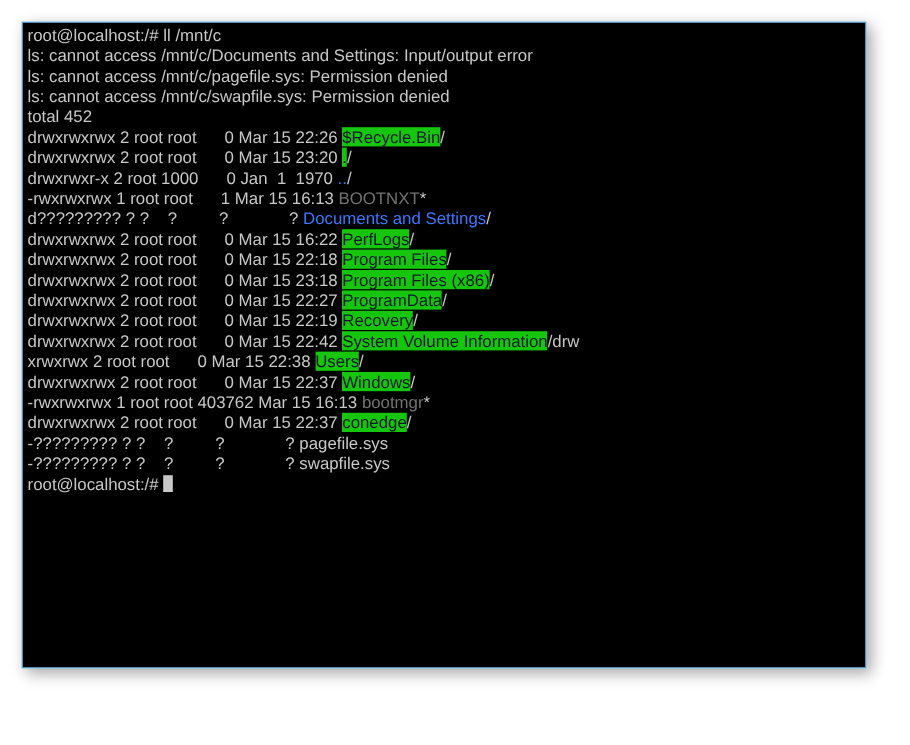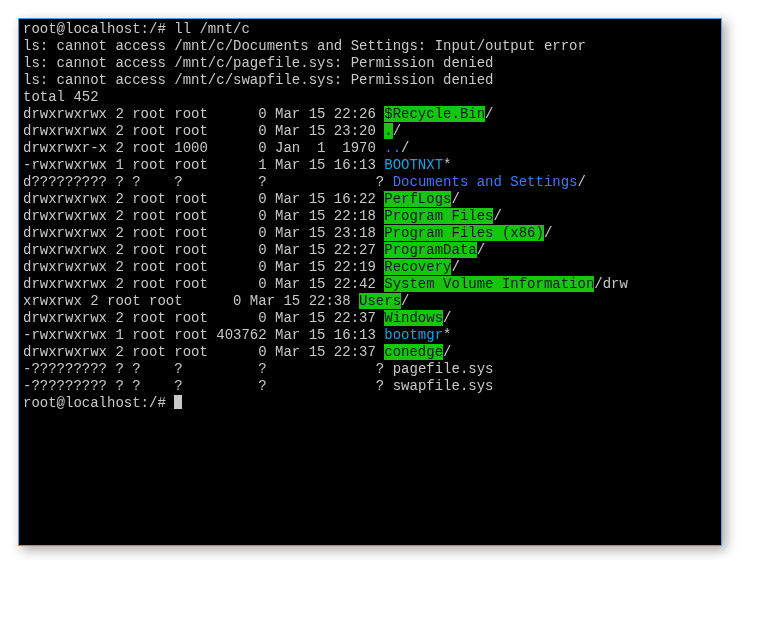--- a/index.html
+++ b/index.html
@@ -5,23 +5,23 @@
   html,body{margin:0;padding:0;background:#fff;font-family:sans-serif}
   .outer{padding:18px}
   .shadow{filter:drop-shadow(4px 4px 6px rgba(0,0,0,.35))}
   .win{width:702px;border:1px solid #4aa3df;background:#fff}
   .titlebar{height:30px;display:flex;align-items:center;background:#fff;border-bottom:1px solid #d0d0d0}
   .titlebar .icon{width:16px;height:16px;margin:0 6px 0 8px;display:inline-flex;align-items:center;justify-content:center}
   .titlebar .title{font-size:12px;color:#000;flex:0 0 auto}
   .titlebar .spacer{flex:1}
   .tb-btn{width:46px;height:30px;display:flex;align-items:center;justify-content:center;font-size:14px;color:#000}
   .tb-btn svg{stroke:#000;stroke-width:1}
-  .term{background:#000;font-family:Liberation Mono, monospace;font-size:14px;line-height:17px;color:#c8c8c8;padding:2px 4px 4px 4px;min-height:520px;white-space:pre;overflow:hidden}
+  .term{background:#000;font-family:Liberation Sans, sans-serif;font-size:14px;line-height:17px;color:#c8c8c8;padding:2px 4px 15px 4px;min-height:520px;white-space:pre;overflow:hidden}
   .c-w{color:#c8c8c8}
-  .c-g{color:#0ea5e9}
+  .c-g{color:#737373}
   .c-b{color:#3b78ff}
   .hl{background:#16c60c;color:#0f172a}
   .hlg{background:#16c60c;color:#000a02}
   .cursor{display:inline-block;width:8px;height:14px;background:#c8c8c8;vertical-align:-2px}
   .row{white-space:pre}
 </style>
 </head>
 <body>
 
 <div class="outer">

